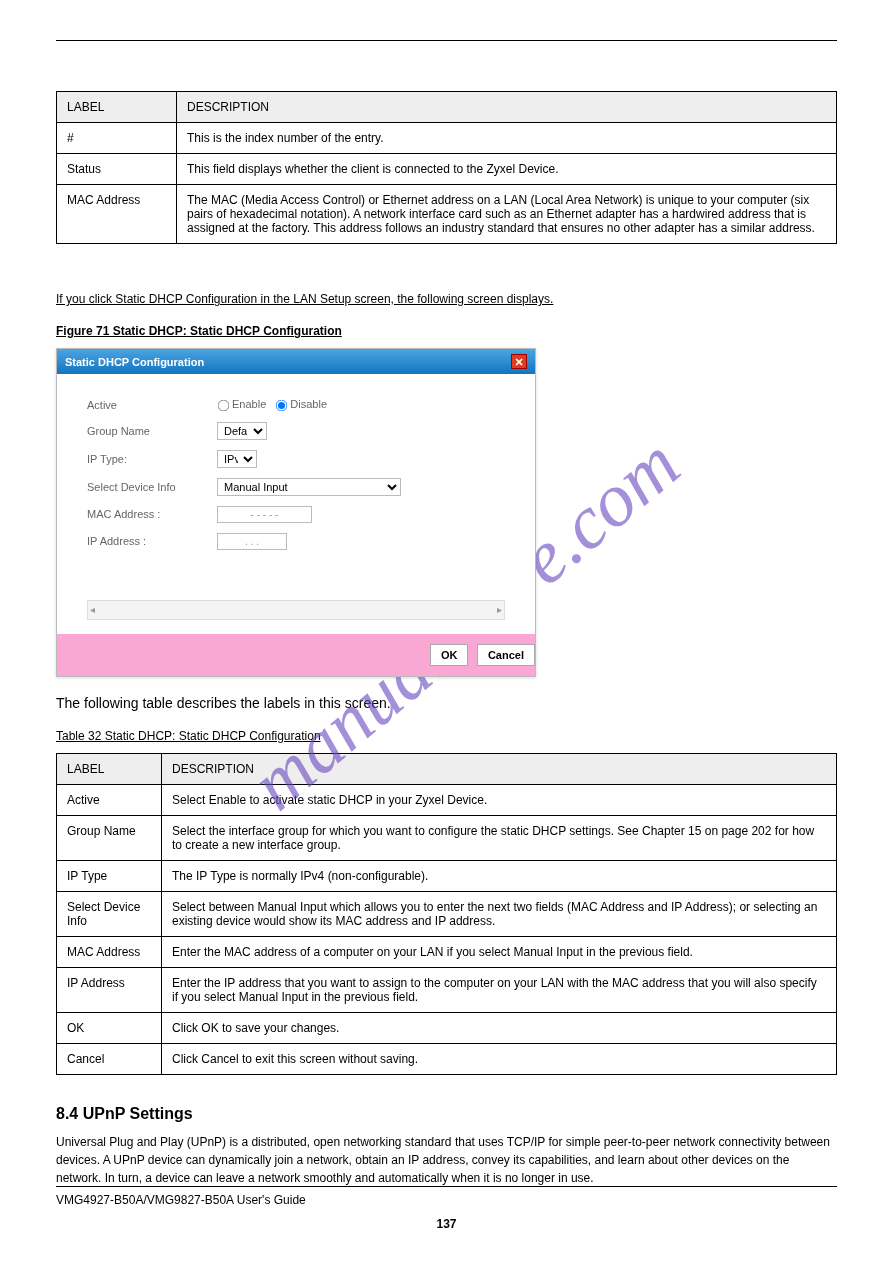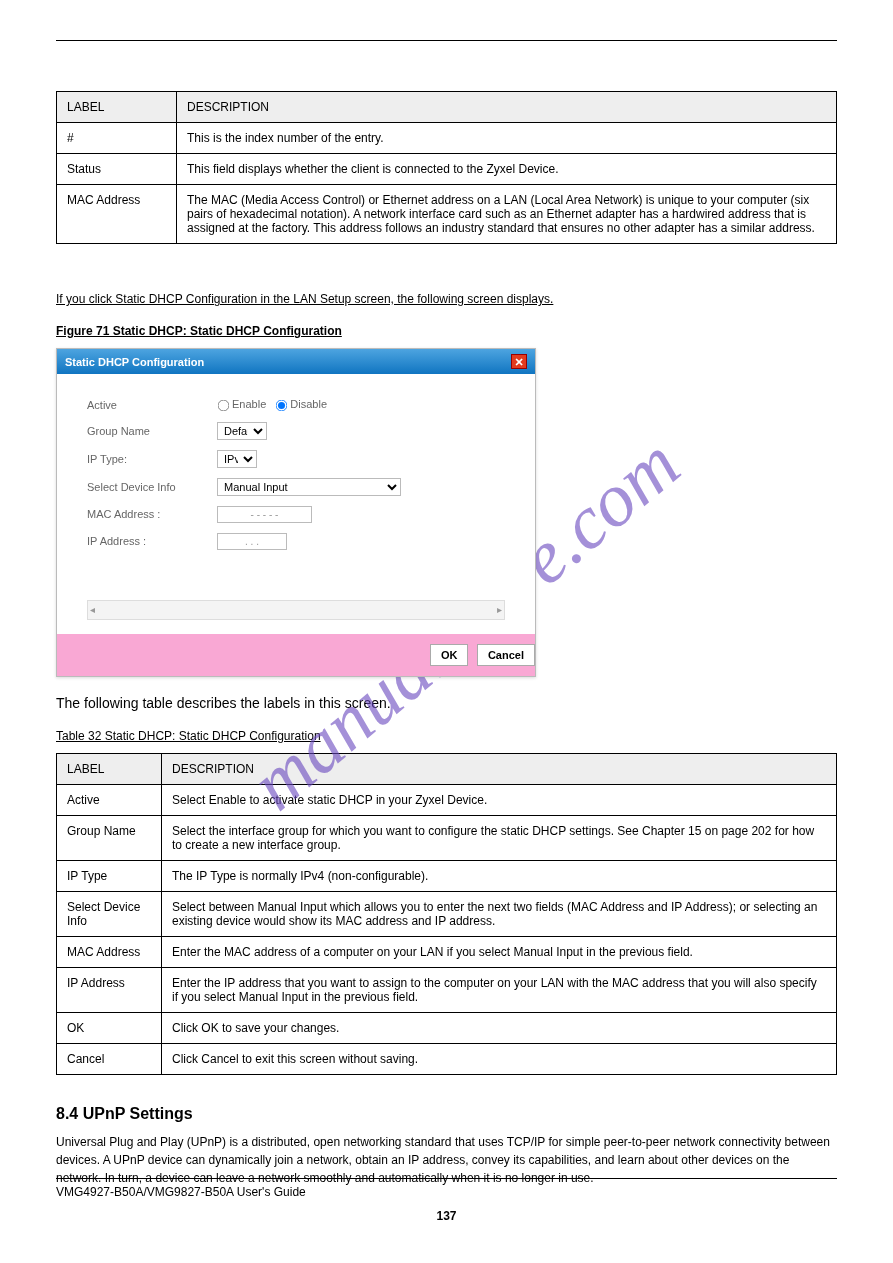--- a/index.html
+++ b/index.html
@@ -139,21 +139,21 @@
     transform: rotate(-40deg);
     font-style: italic;
     font-family: Georgia, 'Times New Roman', serif;
     pointer-events: none;
     z-index: 0;
     white-space: nowrap;
   }
 
   .footer-area {
     position: absolute;
-    bottom: 40px;
+    bottom: 32px;
     left: 56px;
     right: 56px;
     font-size: 12px;
   }
   .footer-rule { border-top: 1px solid #000; margin-bottom: 6px; }
   .footer-row { display: flex; justify-content: space-between; }
   .footer-page { text-align: center; margin-top: 10px; }
 
   .sel-wide { width: 184px; }
   .sel-narrow { width: 50px; }

